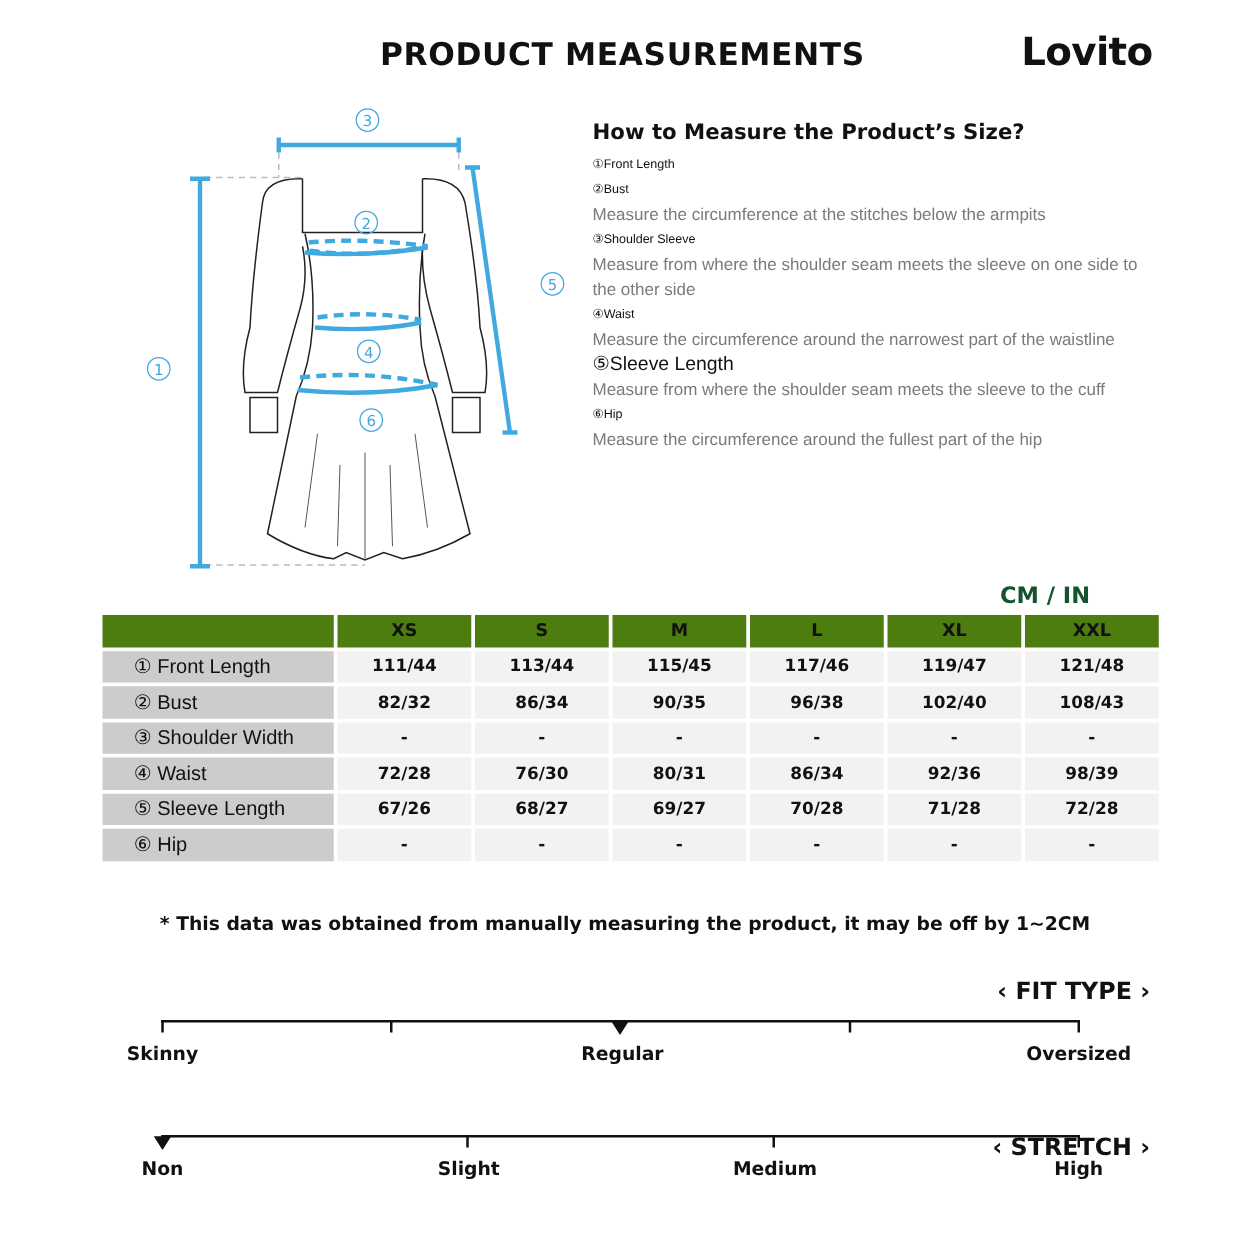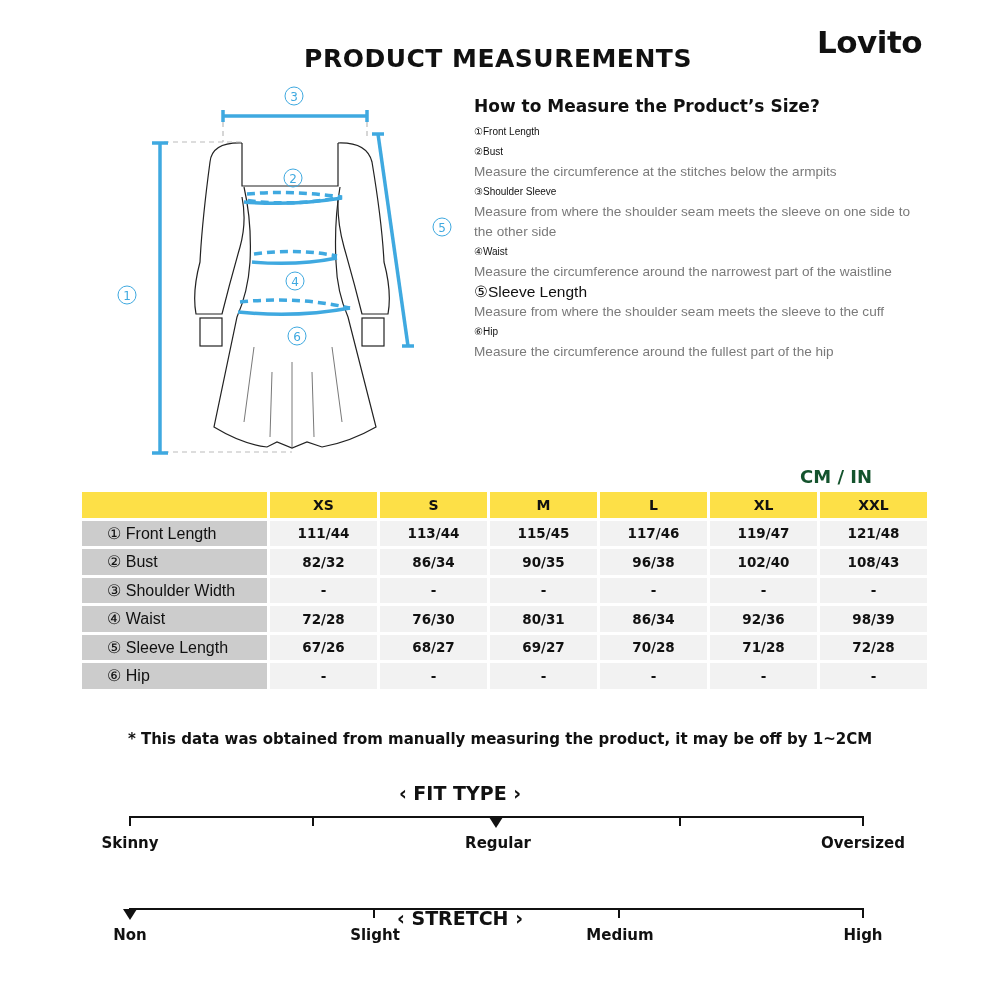--- a/index.html
+++ b/index.html
@@ -1,39 +1,39 @@
 <!DOCTYPE html>
 <html><head>
 <meta charset="utf-8">
 <style>
   html, body { margin: 0; padding: 0; background: #ffffff; }
   body { width: 1000px; height: 1000px; position: relative; overflow: hidden; font-family: "DejaVu Sans", sans-serif; color: #111; }
   .abs { position: absolute; }
-  .title { left: 0; width: 1000px; top: 44px; text-align: center; font-weight: bold; font-size: 25px; letter-spacing: 0.5px; color: #111; }
+  .title { left: 0; width: 1000px; top: 29px; text-align: center; font-weight: bold; font-size: 25px; letter-spacing: 0.5px; color: #111; }
   .title span { position: relative; left: -2px; }
   .logo { left: 817px; top: 24px; font-family: "DejaVu Sans", sans-serif; font-weight: bold; font-size: 31px; color: #111; letter-spacing: -0.5px; }
 
   .howto { left: 474px; top: 96px; width: 440px; font-family: "Liberation Sans", sans-serif; }
   .howto h2 { margin: 0 0 6px 0; font-size: 17px; font-weight: bold; color: #111; font-family: "DejaVu Sans", sans-serif; font-weight: 600; }
   .item-title { font-size: 10px; color: #111; line-height: 20px; }
   .item-desc { font-size: 13.6px; color: #7a7a7a; line-height: 20px; }
 
   .units { left: 800px; top: 466px; font-weight: bold; font-size: 18px; color: #14532d; }
 
   table.sizes { position: absolute; left: 82px; top: 492px; border-collapse: separate; border-spacing: 3px; margin: -3px; }
   table.sizes td, table.sizes th { height: 25.5px; padding: 0; text-align: center; font-size: 14px; }
-  table.sizes th { background: #fde047; font-weight: bold; color: #111; }
+  table.sizes th { background: #4d7c0f; font-weight: bold; color: #111; }
   table.sizes td.label { background: #cccccc; text-align: left; padding-left: 25px; font-family: "Liberation Sans", sans-serif; font-size: 16px; color: #111; width: 160px; }
   table.sizes th.corner { width: 174px; }
   table.sizes td.val { background: #f2f2f2; font-weight: bold; font-size: 13.5px; width: 107px; color: #111; }
   table.sizes th.size { width: 107px; }
 
   .note { left: 0; width: 1000px; top: 730px; text-align: center; font-weight: bold; font-size: 15px; color: #111; }
 
-  .scale-title { left: 0; width: 920px; text-align: center; font-weight: bold; font-size: 19px; color: #111; }
+  .scale-title { left: 0; width: 920px; text-align: right; font-weight: bold; font-size: 19px; color: #111; }
   .scale-line { height: 2px; background: #111; }
   .tick { width: 2px; background: #111; }
   .scale-label { font-weight: bold; font-size: 15px; color: #111; transform: translateX(-50%); white-space: nowrap; }
   .marker { width: 0; height: 0; border-left: 7px solid transparent; border-right: 7px solid transparent; border-top: 11px solid #111; transform: translateX(-50%); }
 
   .dress { left: 92px; top: 82px; }
 </style>
 </head>
 <body>
 

